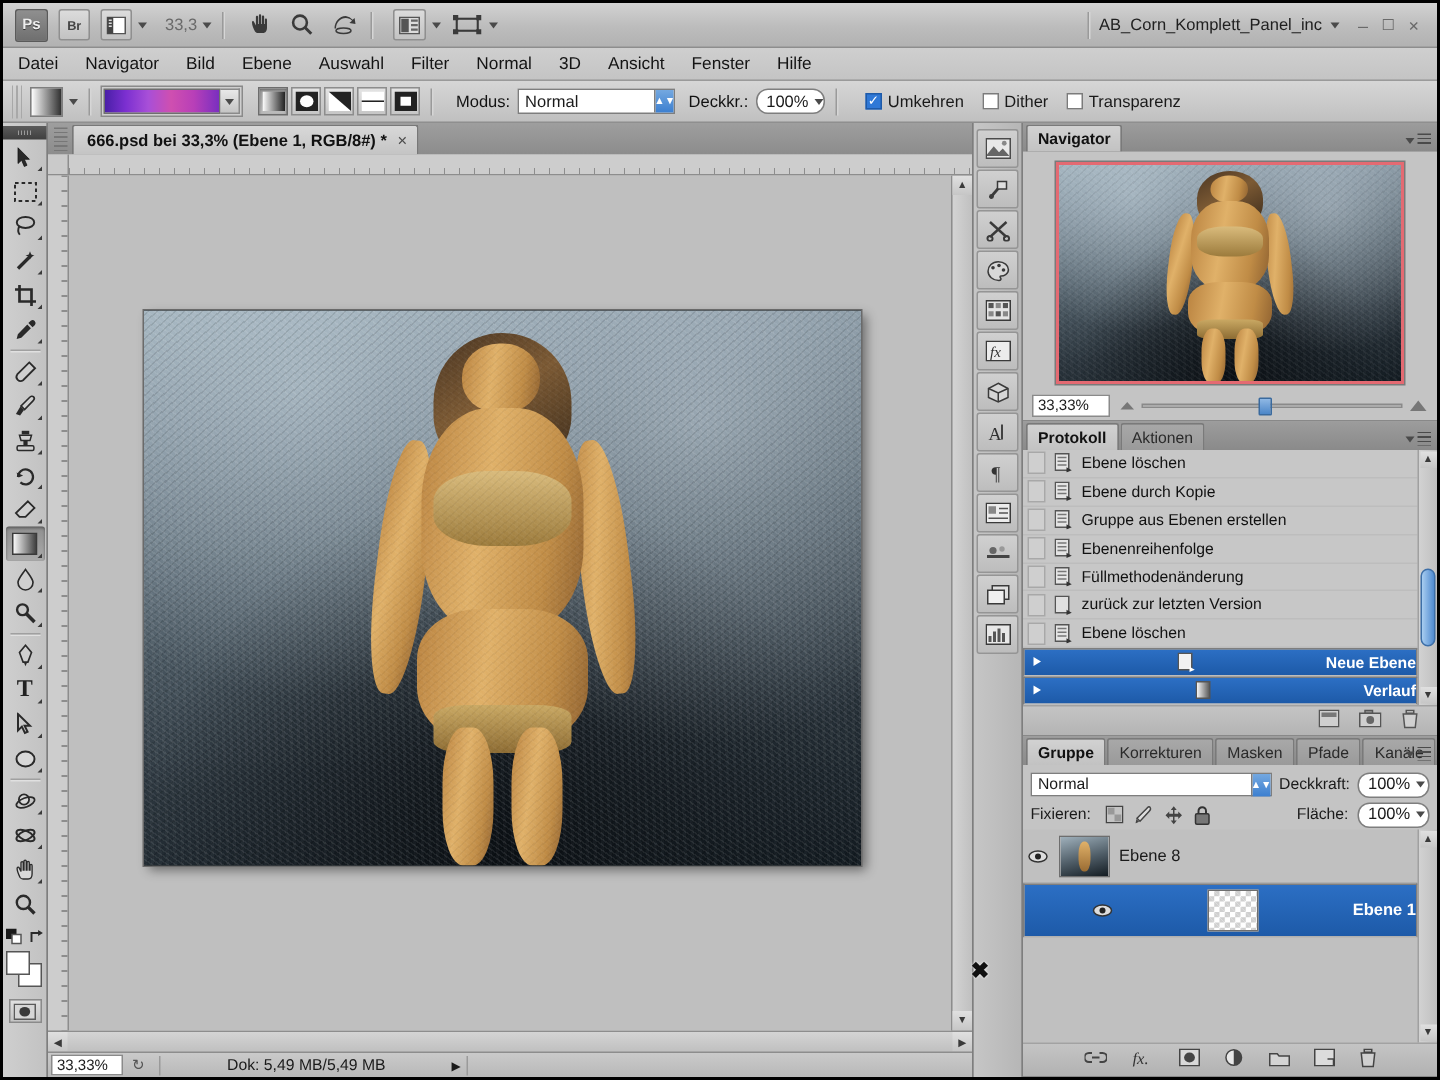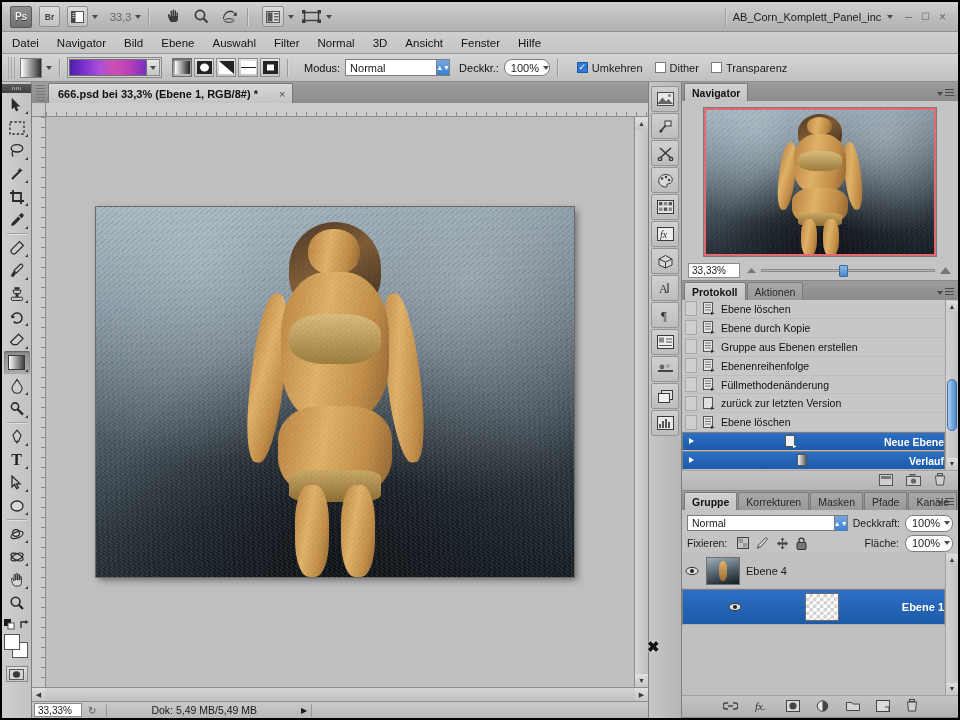--- a/index.html
+++ b/index.html
@@ -127,21 +127,21 @@
 
   
   .docarea{ flex:1; display:flex;flex-direction:column; min-width:0; background:#9b9b9b; }
   .tabstrip{
     height:21px;flex:0 0 21px;display:flex;align-items:flex-end;
     background:linear-gradient(#9e9e9e,#8c8c8c);padding-left:4px;
   }
   .tabgrip{ width:9px;height:16px;align-self:center;margin-right:3px;
     background:repeating-linear-gradient(#777 0 1px,transparent 1px 3px);}
   .tab{
-    height:20px;display:flex;align-items:center;gap:21px;padding:0 7px 0 9px;
+    height:20px;display:flex;align-items:center;gap:7px;padding:0 7px 0 9px;
     background:linear-gradient(#d8d8d8,#c4c4c4);
     border:1px solid #787878;border-bottom:none;
     border-radius:2px 2px 0 0;font-size:11px;font-weight:bold;color:#111;margin-top:24px;
   }
   .tabx{ color:#4a4a4a;font-size:11px;font-weight:normal; }
   .docwin{ flex:1;display:flex;flex-direction:column;min-height:0;position:relative;background:#c0c0c0;}
   .rulerrow{ display:flex;flex:0 0 14px; }
   .rcorner{ width:14px;background:#cacaca;border-right:1px solid #8d8d8d;border-bottom:1px solid #8d8d8d;}
   .hruler{ flex:1;background:#cdcdcd;border-bottom:1px solid #8d8d8d;position:relative;
     background-image:repeating-linear-gradient(to right,#8d8d8d 0 1px,transparent 1px 10px);
@@ -1066,21 +1066,21 @@
                 <span class="eye">
                   <svg width="14" height="10">
                       <ellipse cx="7" cy="5" rx="6" ry="3.6" fill="#ddd" stroke="#333"></ellipse>
                       <circle cx="7" cy="5" r="2" fill="#222"></circle>
                     </svg>
                 </span>
                 <span class="lthumb">
                   <span style="position:absolute;inset:0;background:linear-gradient(165deg,#9fb0bb,#4e5c66 55%,#141c22);"></span>
                   <span style="position:absolute;left:36%;top:12%;width:28%;height:78%;border-radius:40%;background:linear-gradient(#e0b169,#9a6c33);"></span>
                 </span>
-                <span class="lname">Ebene 4</span>
+                <span class="lname">Ebene 8</span>
               </div>
 
               <div class="lrow sel">
                 <span class="eye">
                   <svg width="14" height="10">
                       <ellipse cx="7" cy="5" rx="6" ry="3.6" fill="#ddd" stroke="#333"></ellipse>
                       <circle cx="7" cy="5" r="2" fill="#222"></circle>
                     </svg>
                 </span>
                 <span class="lthumb checker"></span>

